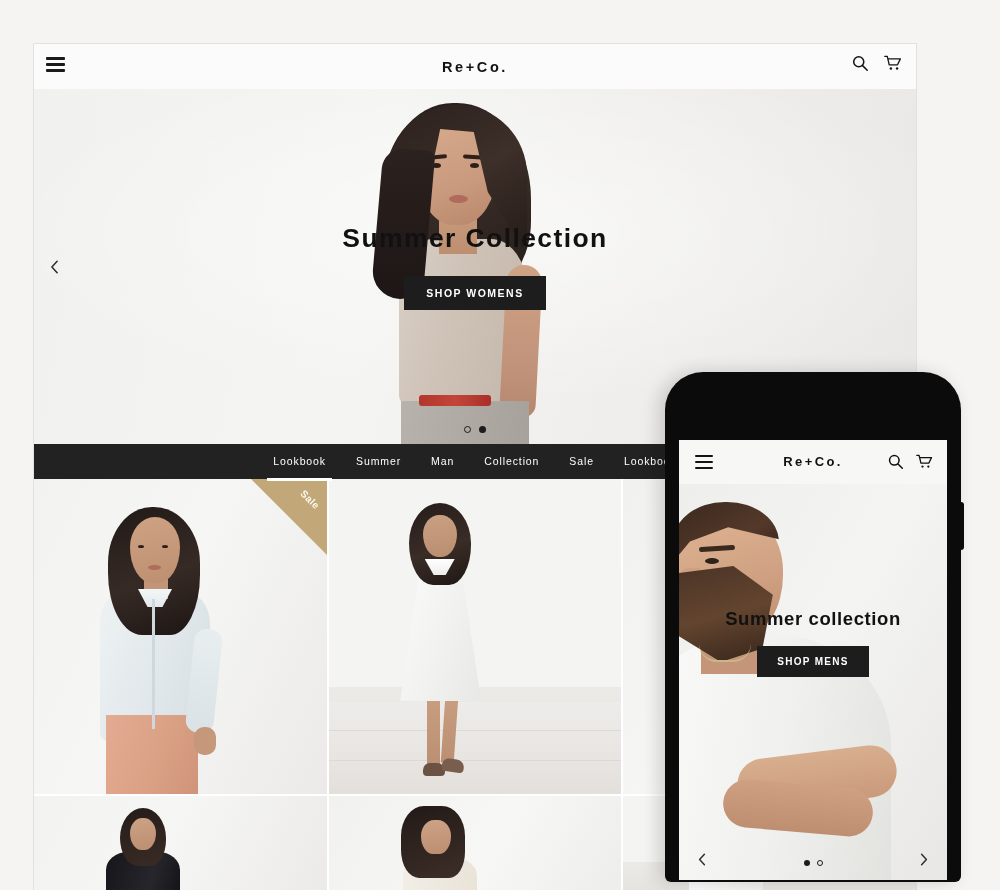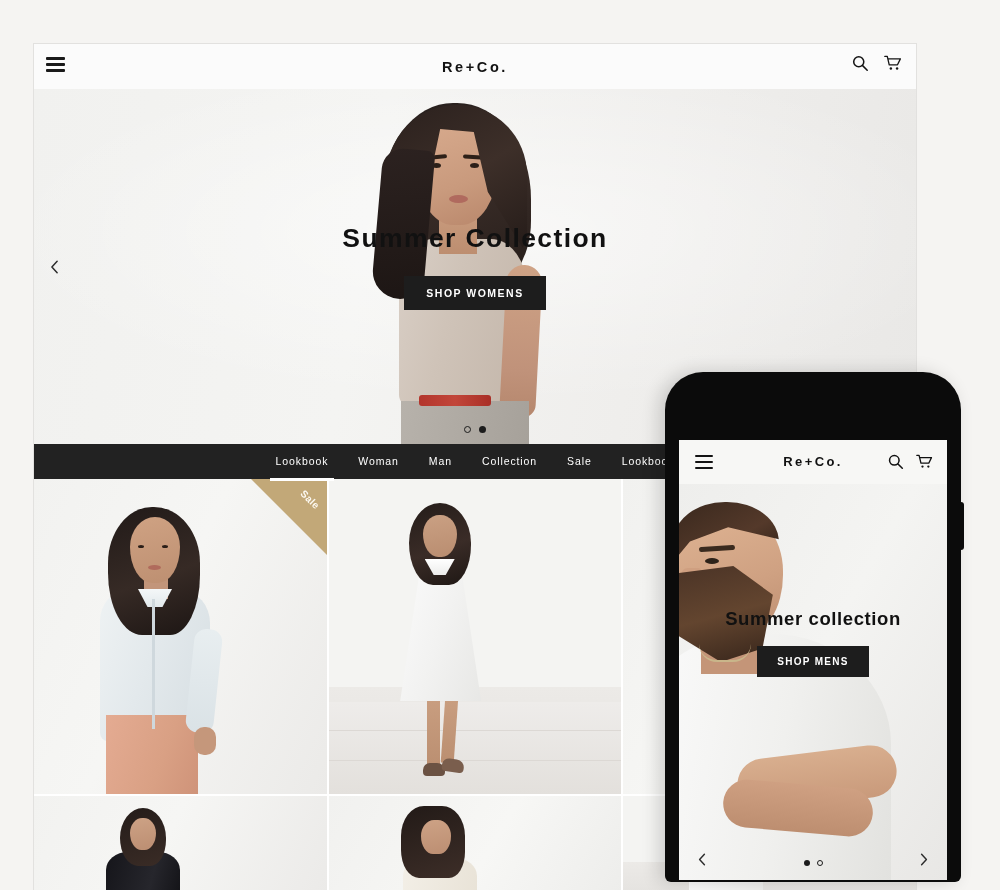--- a/index.html
+++ b/index.html
@@ -548,21 +548,21 @@
       </div>
 
       <div class="hero-dots">
         <span class="dot hollow"></span>
         <span class="dot filled"></span>
       </div>
     </div>
 
     <div class="main-nav">
       <div class="nav-item active">Lookbook</div>
-      <div class="nav-item">Woman</div>
+      <div class="nav-item">Summer</div>
       <div class="nav-item">Man</div>
       <div class="nav-item">Collection</div>
       <div class="nav-item">Sale</div>
       <div class="nav-item">Lookbook</div>
     </div>
 
     <div class="product-grid">
 
       <div class="product-card">
         <div class="pphoto pp-wall-a">

